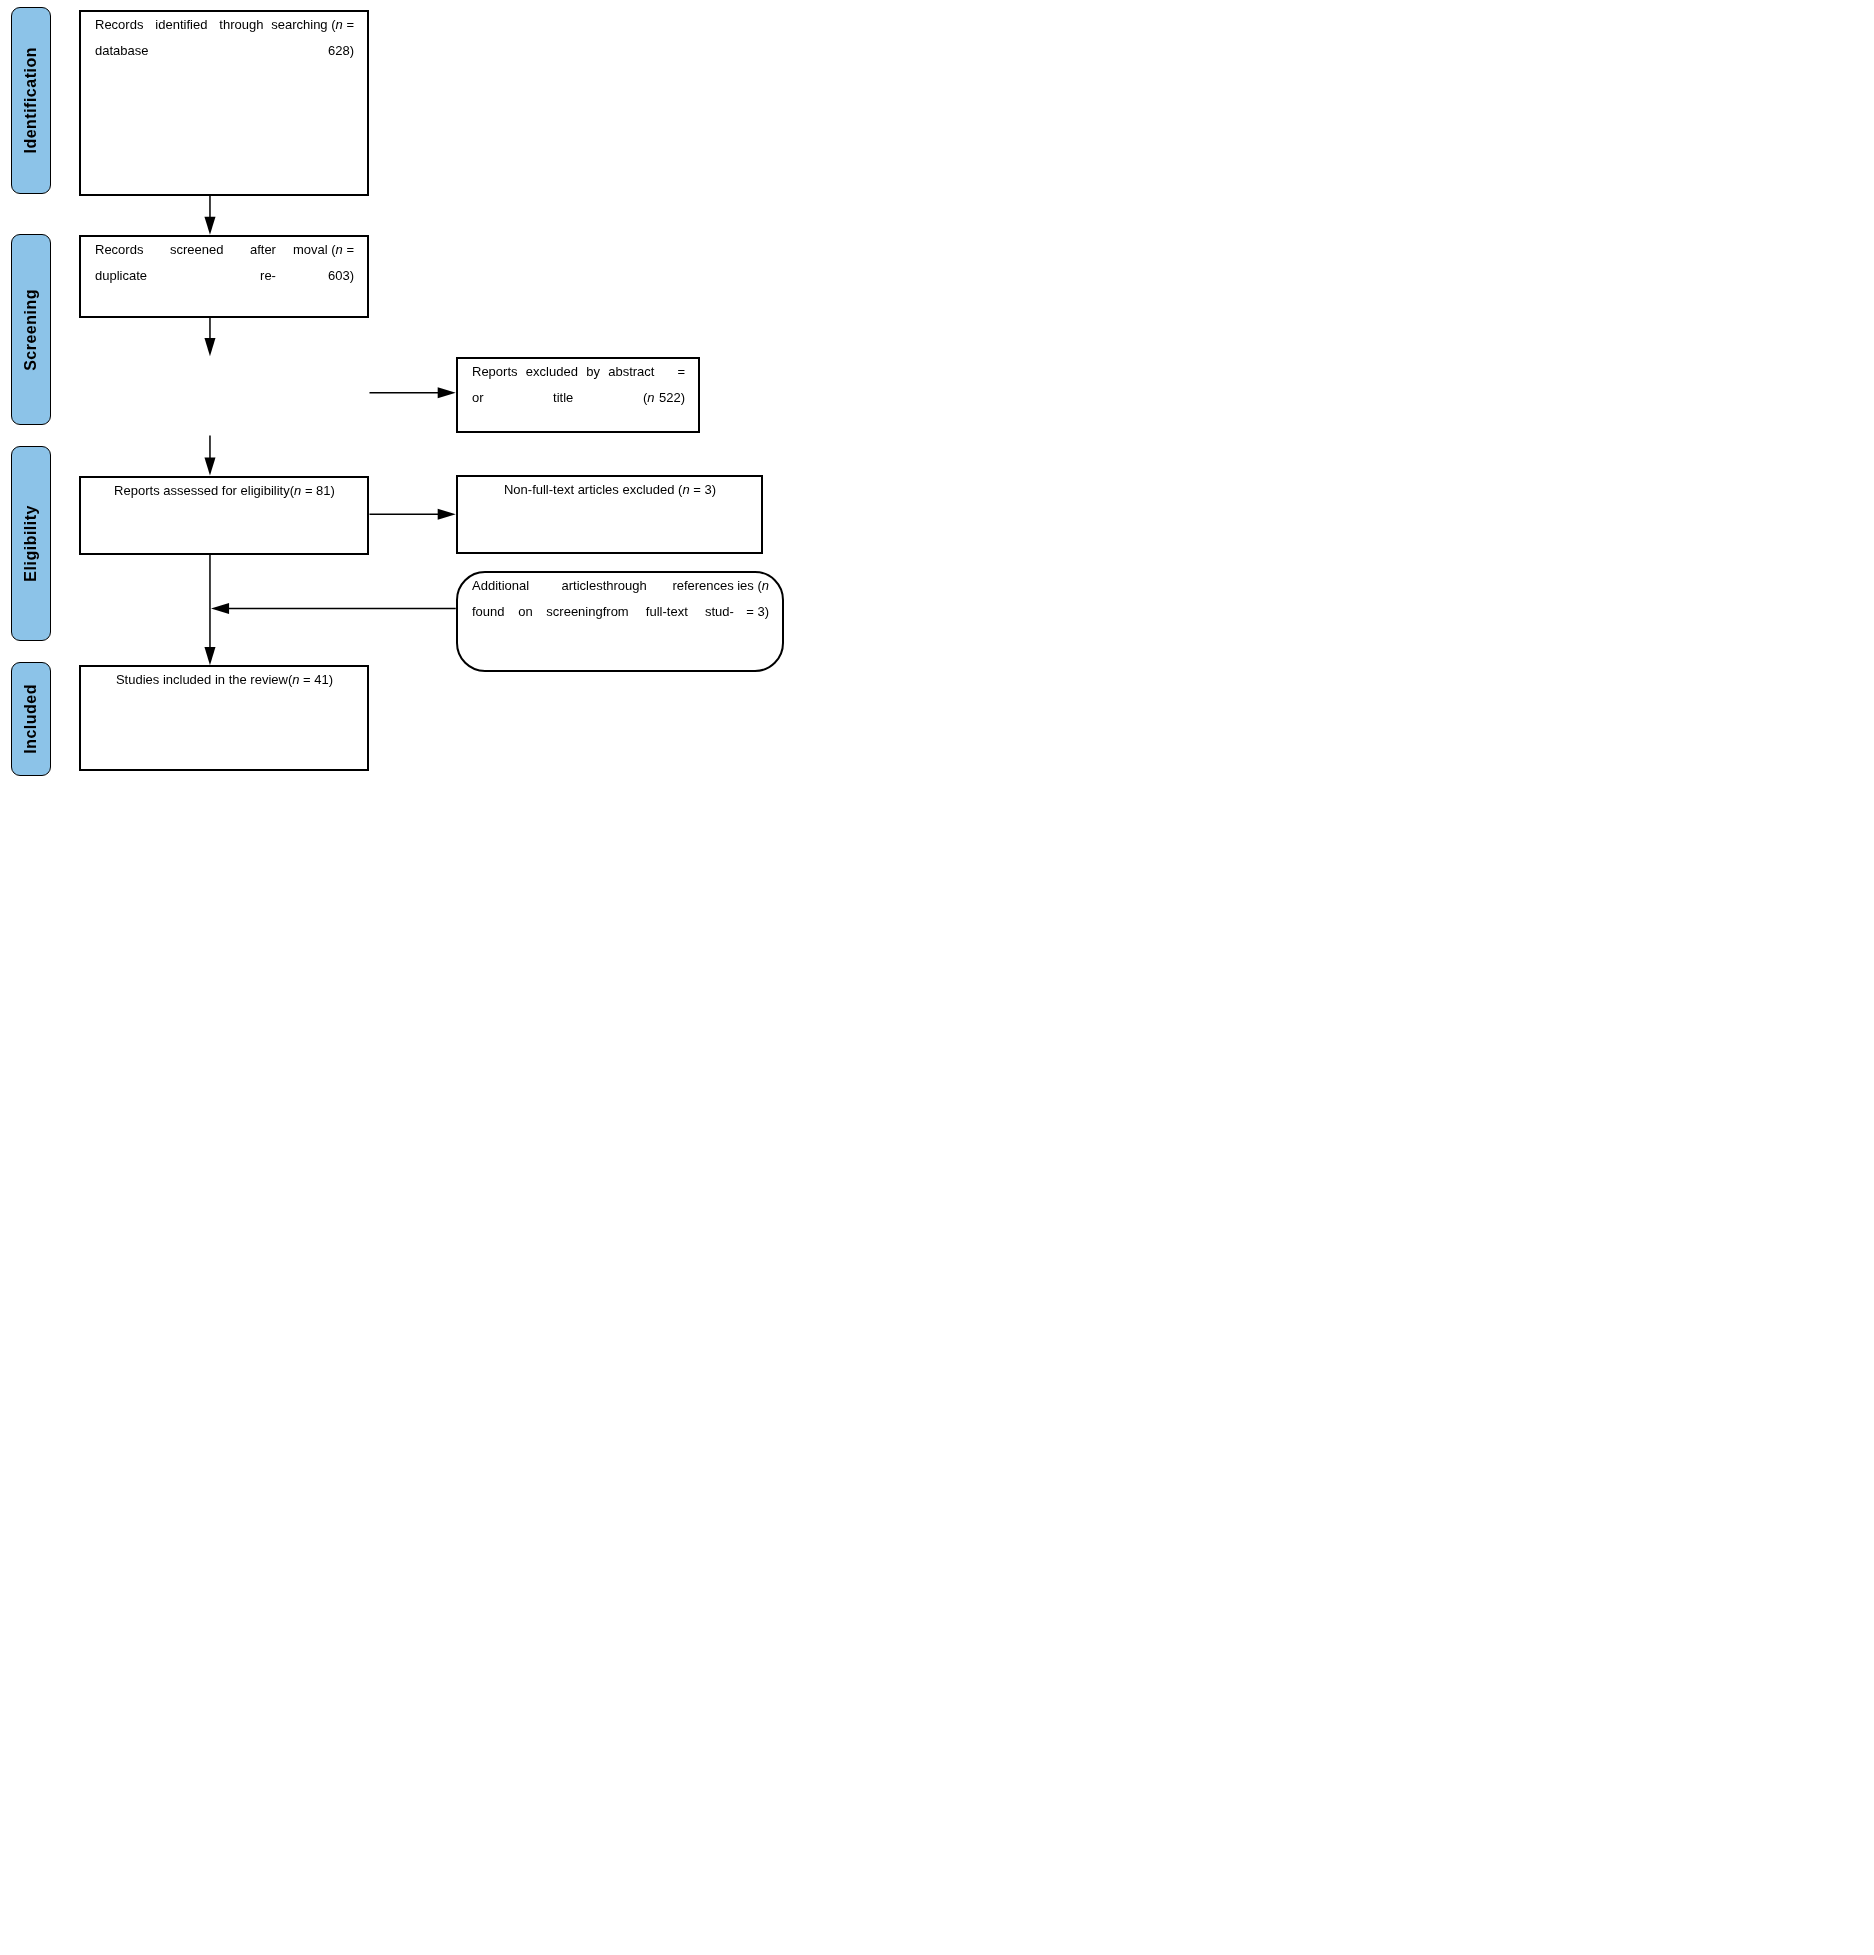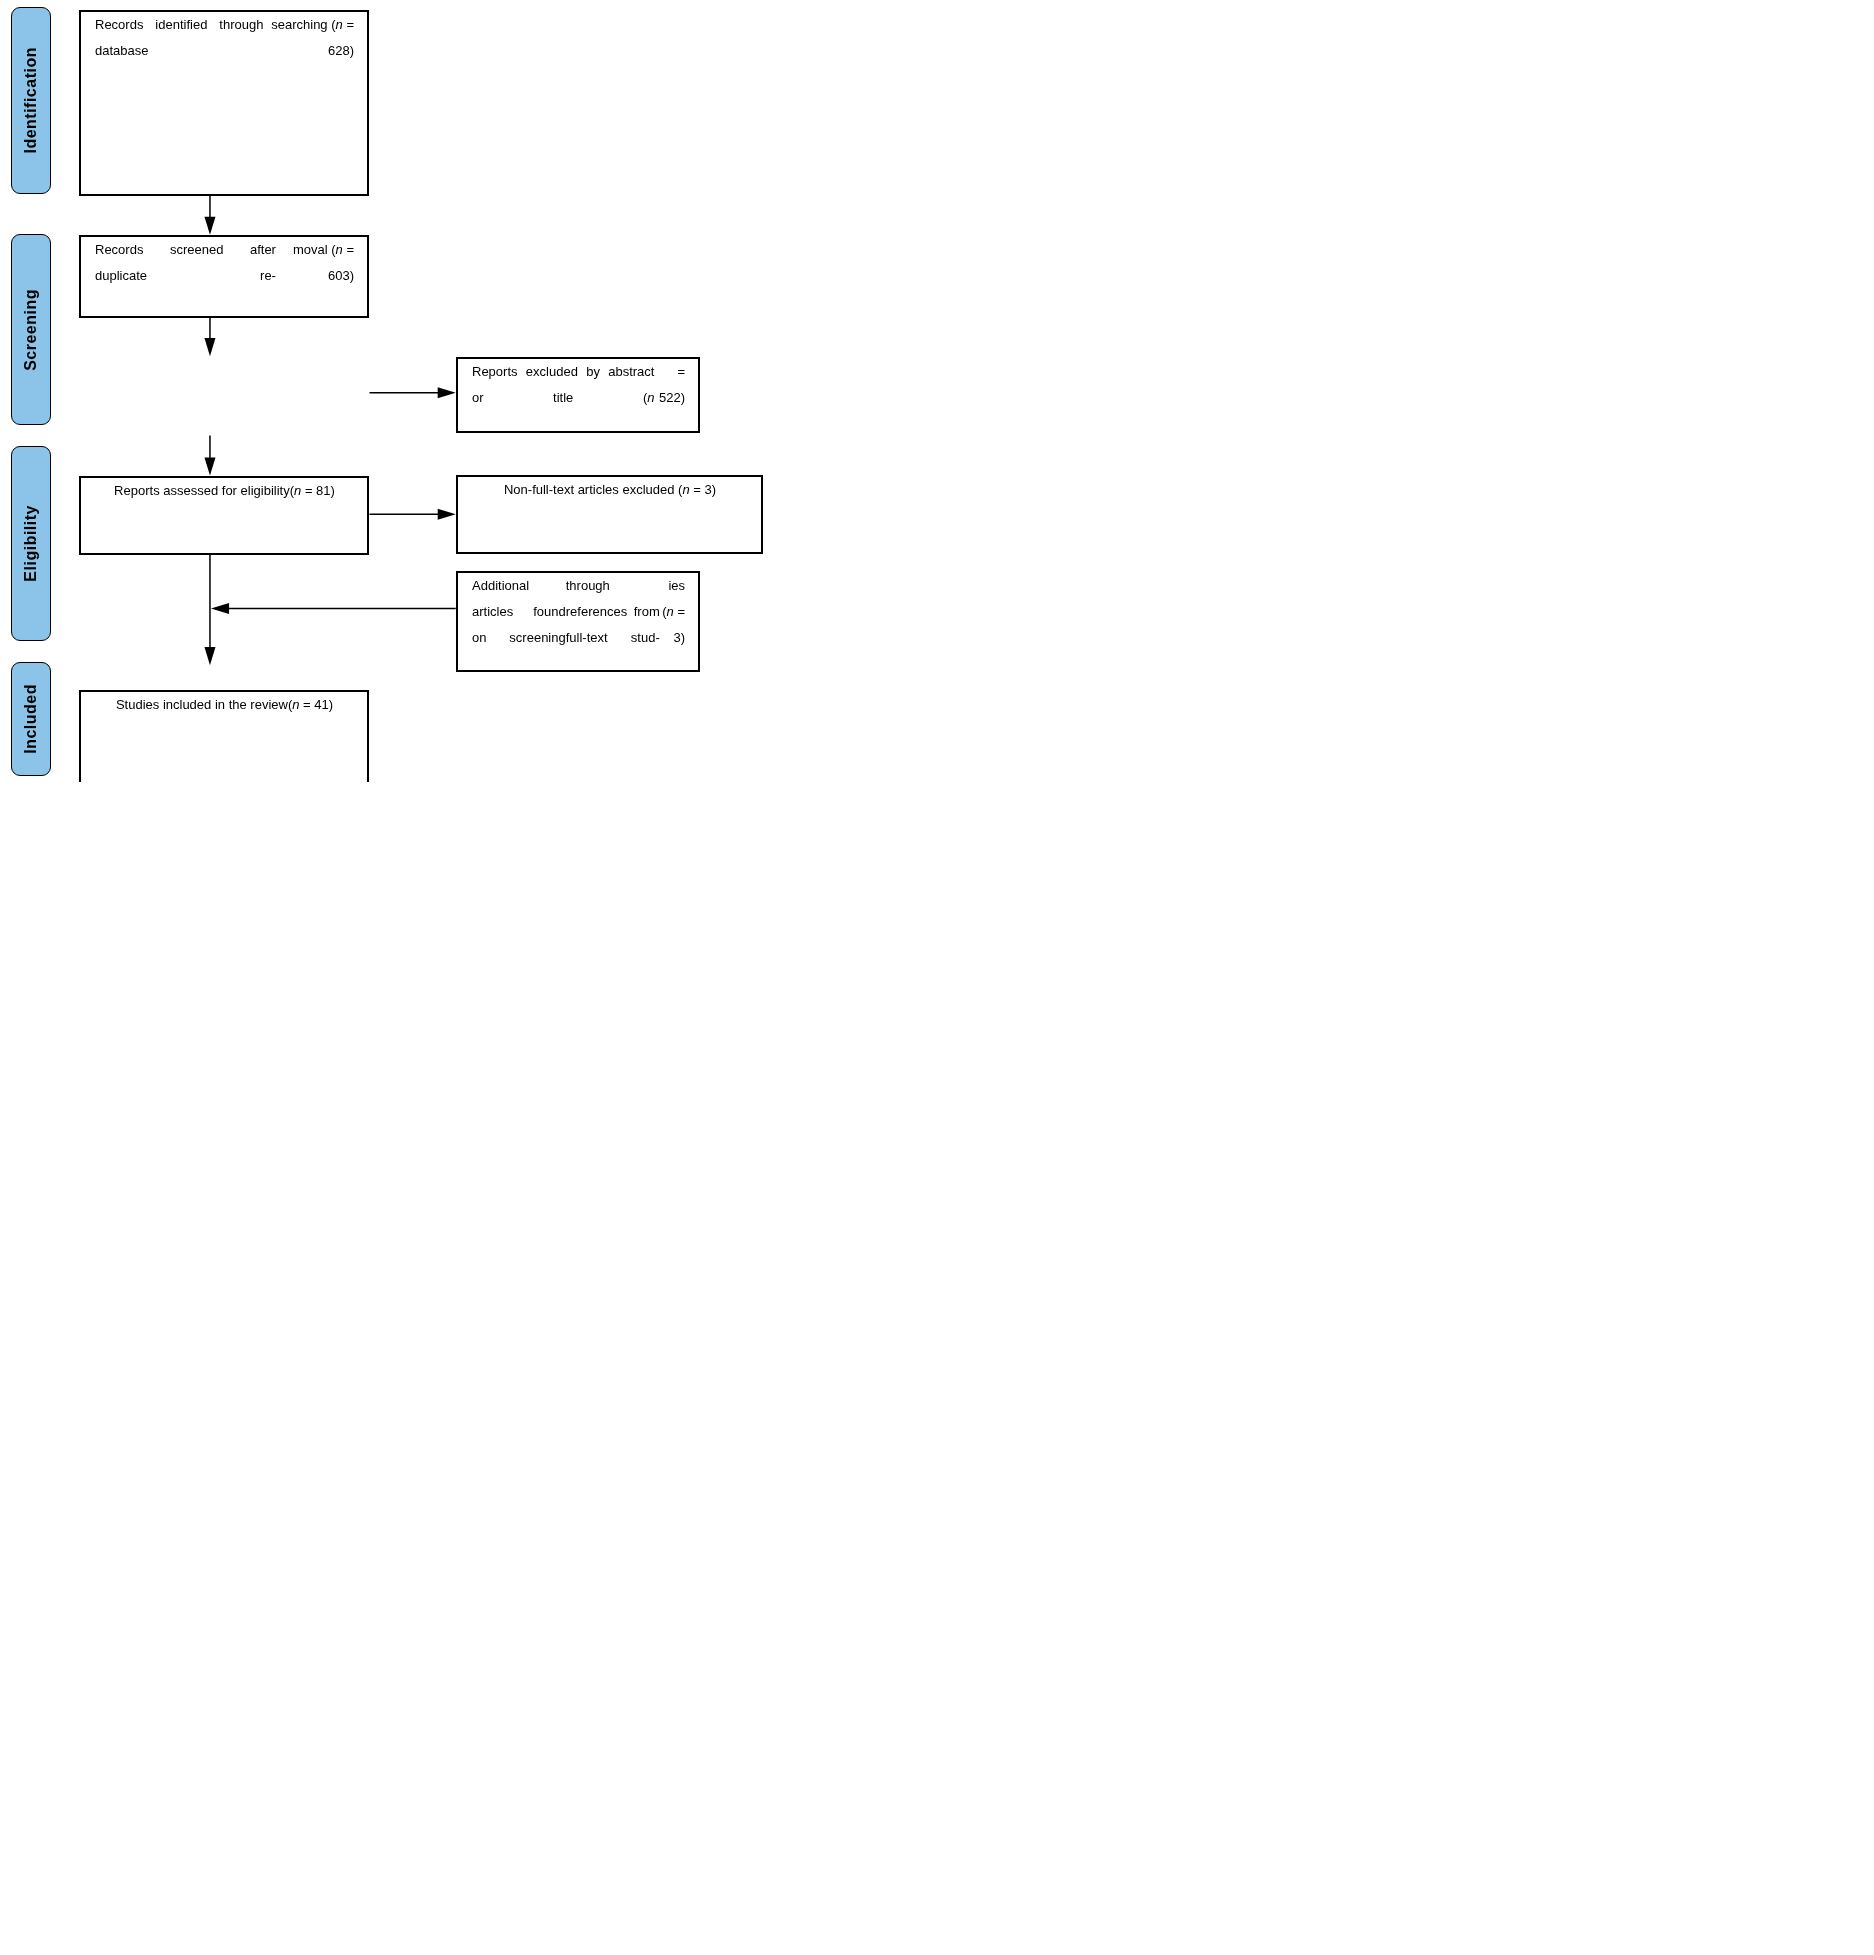--- a/index.html
+++ b/index.html
@@ -99,35 +99,35 @@
     <div class="line just"><span>Records screened after duplicate re-</span><span class="nvar"></span><span></span></div>
     <div class="line"><span>moval (</span><span class="nvar">n</span><span> = 603)</span></div>
   </div>
 
 
   <div class="box" style="left:79px;top:476px;width:290px;height:79px;">
     <div class="line"><span>Reports assessed for eligibility</span><span class="nvar"></span><span></span></div>
     <div class="line"><span>(</span><span class="nvar">n</span><span> = 81)</span></div>
   </div>
 
-  <div class="box" style="left:79px;top:665px;width:290px;height:106px;margin-top:25px;">
+  <div class="box" style="left:79px;top:665px;width:290px;height:106px;">
     <div class="line"><span>Studies included in the review</span><span class="nvar"></span><span></span></div>
     <div class="line"><span>(</span><span class="nvar">n</span><span> = 41)</span></div>
   </div>
 
   <div class="box" style="left:456px;top:357px;width:244px;height:76px;">
     <div class="line just"><span>Reports excluded by abstract or title (</span><span class="nvar">n</span><span></span></div>
     <div class="line"><span>= 522)</span><span class="nvar"></span><span></span></div>
   </div>
 
   <div class="box" style="left:456px;top:475px;width:307px;height:79px;">
     <div class="line"><span>Non-full-text articles excluded (</span><span class="nvar">n</span><span> = 3)</span></div>
   </div>
 
-  <div class="box" style="left:456px;top:571px;width:244px;height:101px;">
+  <div class="box" style="left:456px;top:571px;width:328px;height:101px;border-radius:29px;">
     <div class="line just"><span>Additional articles found on screening</span><span class="nvar"></span><span></span></div>
     <div class="line just"><span>through references from full-text stud-</span><span class="nvar"></span><span></span></div>
     <div class="line"><span>ies (</span><span class="nvar">n</span><span> = 3)</span></div>
   </div>
 
   <svg class="arrows" width="750" height="782" viewBox="0 0 1494 1559">
     <g>
       <line x1="418" y1="389" x2="418" y2="434"></line>
       <polygon points="407,432 429,432 418,468"></polygon>
     </g>

